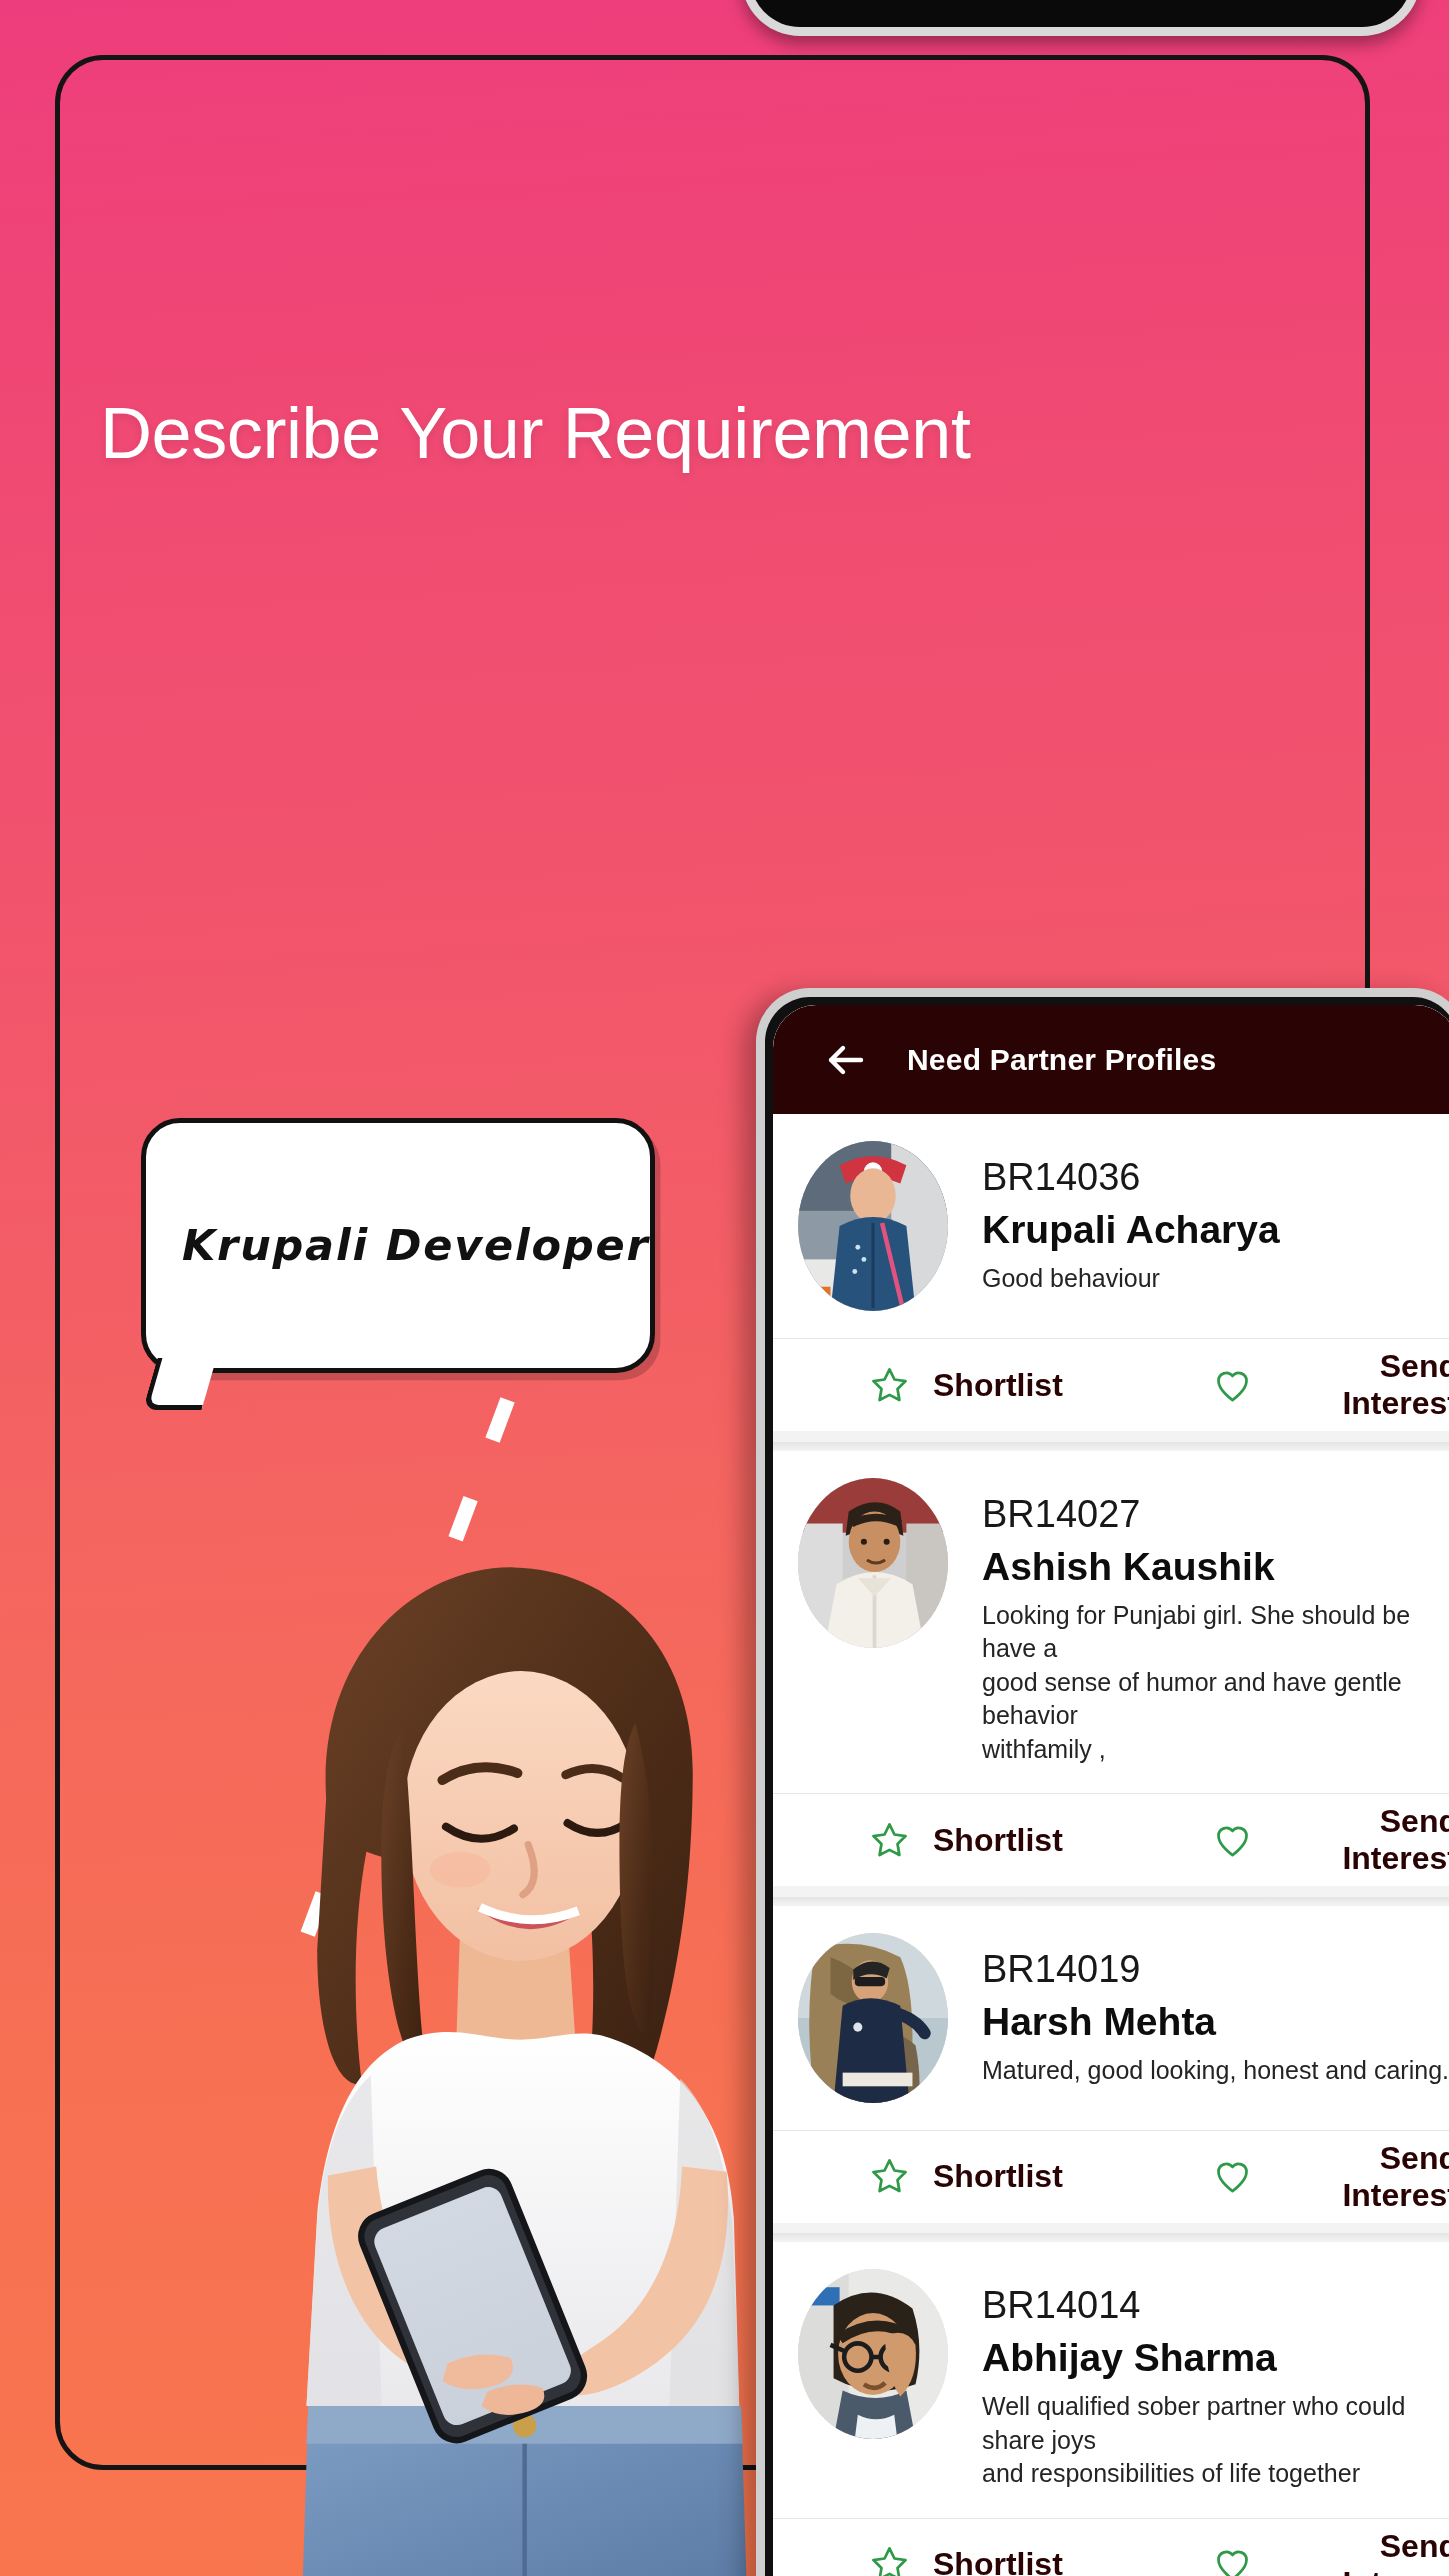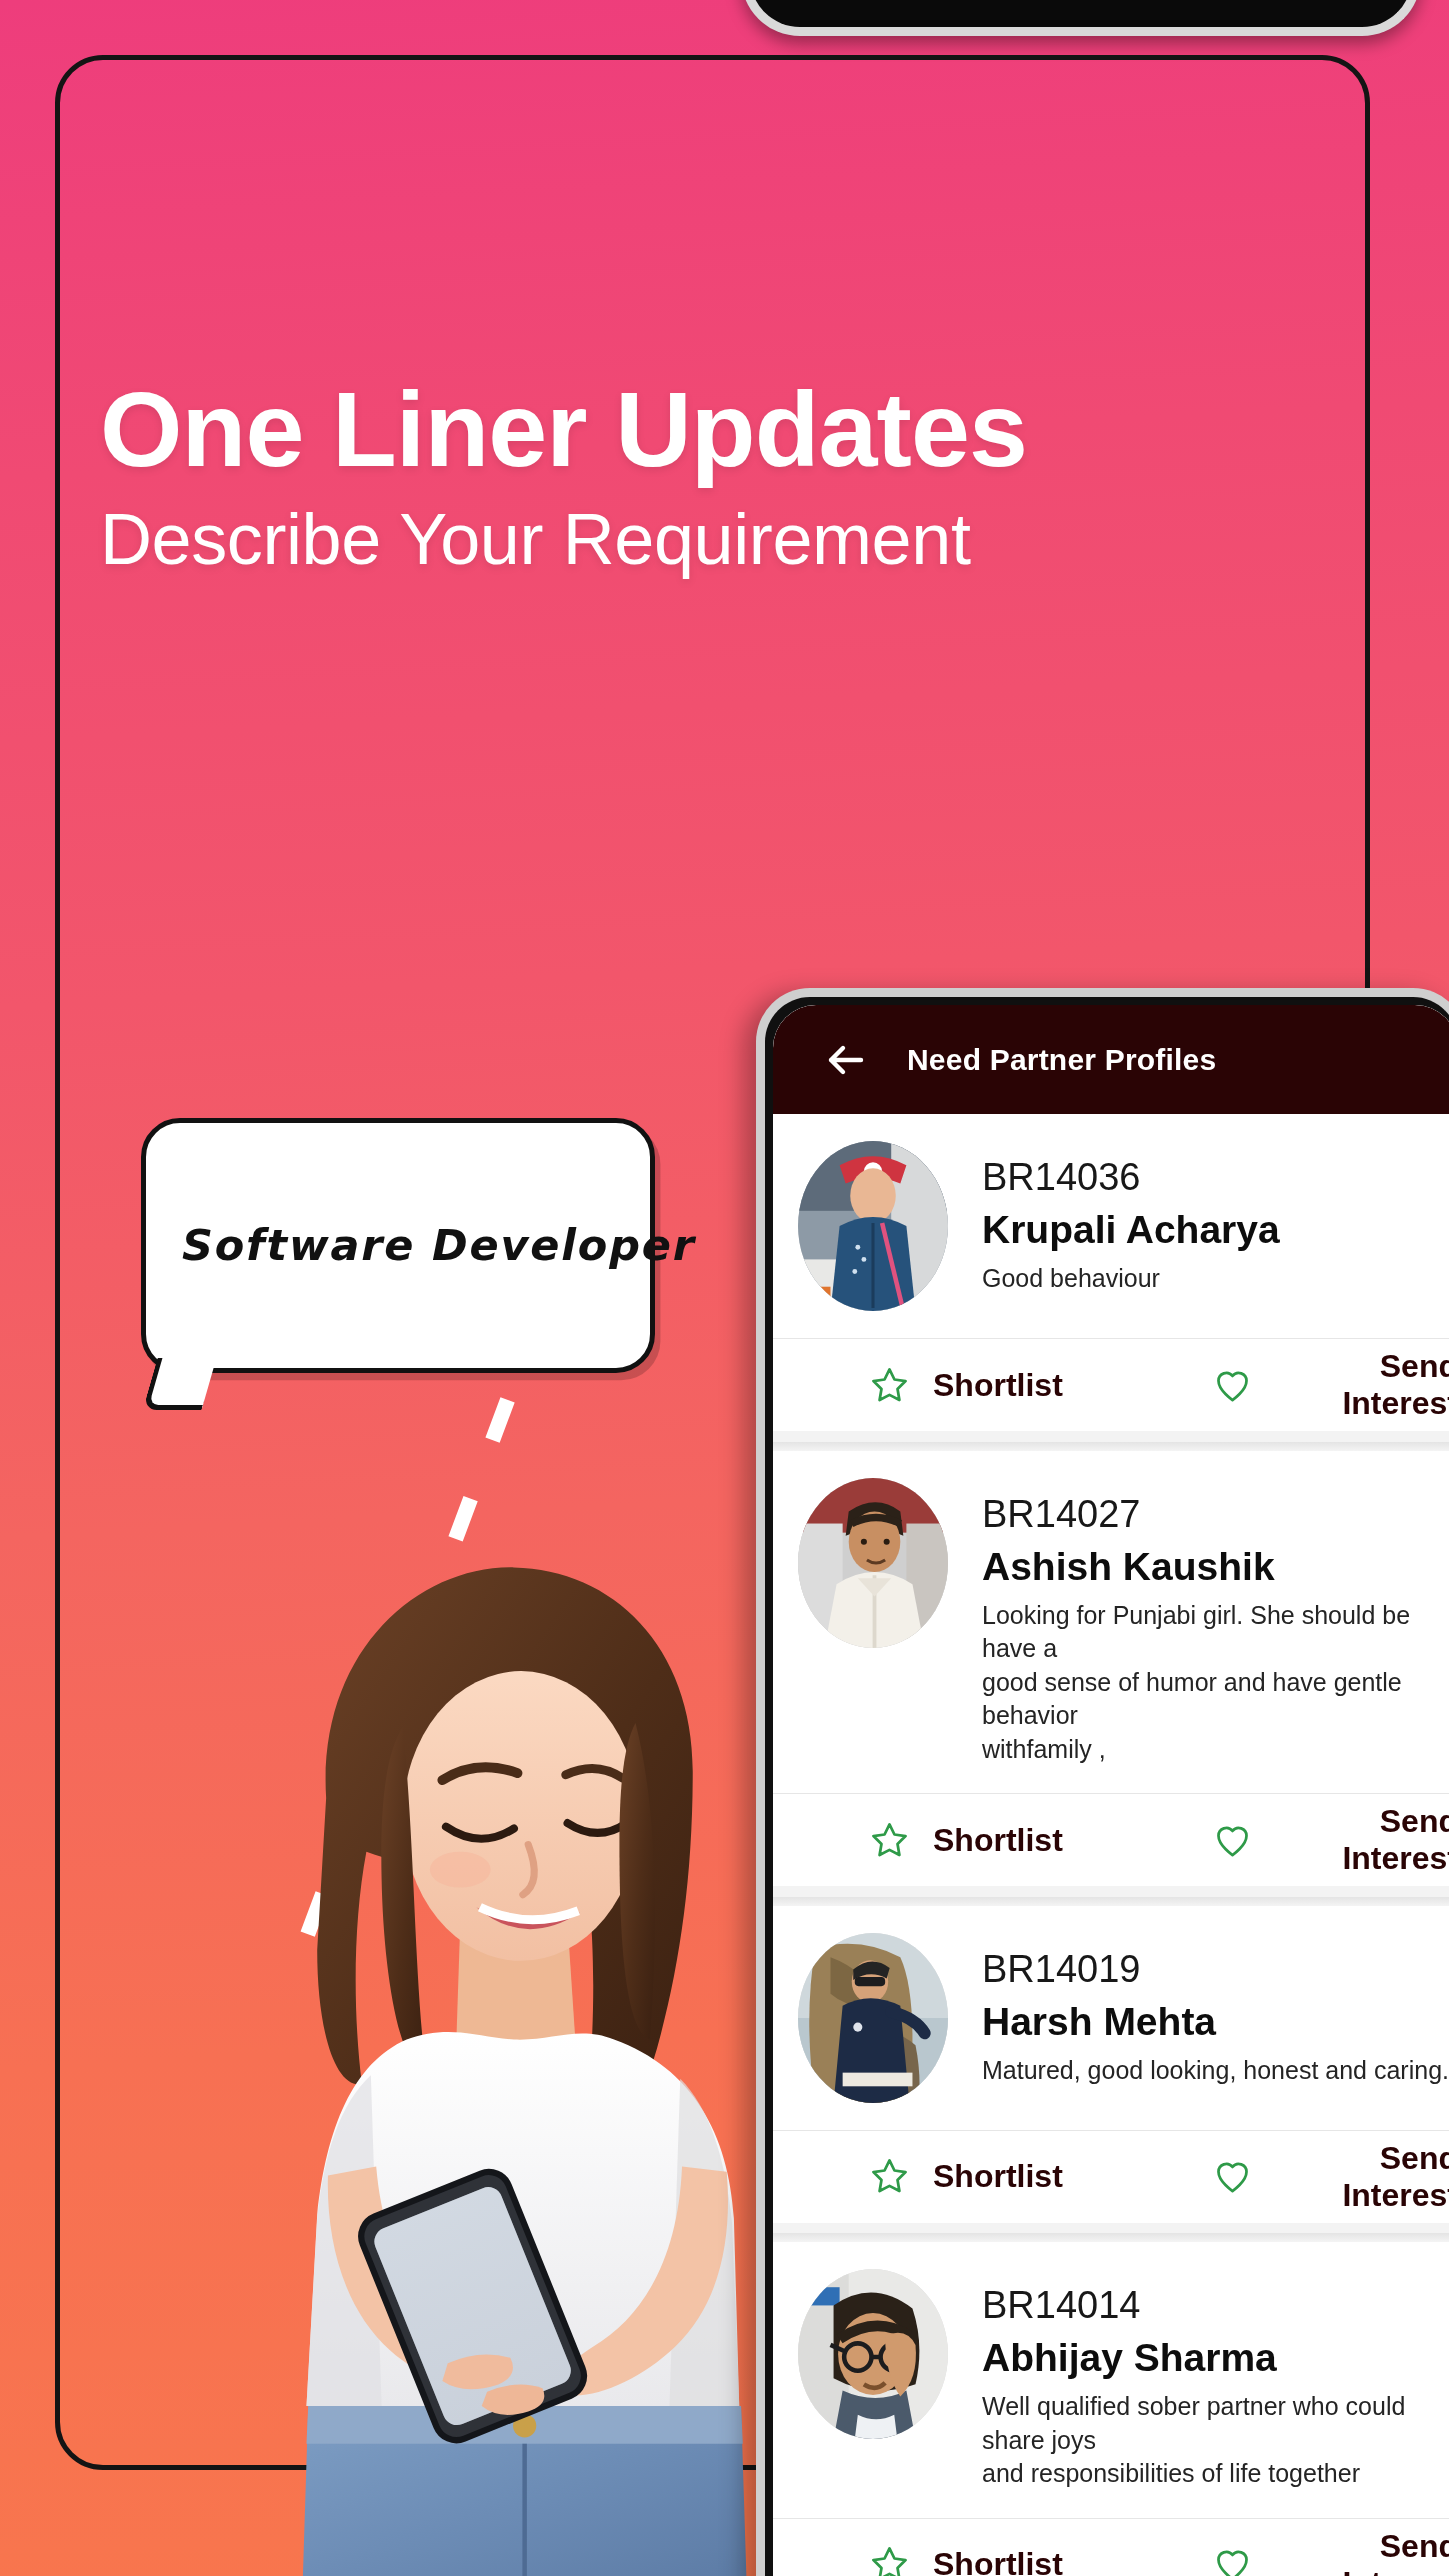--- a/index.html
+++ b/index.html
@@ -180,26 +180,25 @@
 
 <div id="poster"></div>
 
 <div id="top-phone">
   
 </div>
 
 <div id="frame-outline"></div>
 
 <div id="headline">
-  <span class="l1">One Liner Updates</span>
   <span class="l2">Describe Your Requirement</span>
 </div>
 
 <div id="bubble">
-  <span class="bline">Software Developer</span>
+  <span class="bline">Krupali Developer</span>
 </div>
 <div id="bubble-tail"></div>
 
 <svg id="dashes" viewBox="0 0 330 660">
   <line x1="268" y1="20" x2="36" y2="640" stroke="#ffffff" stroke-width="17" stroke-linecap="butt" stroke-dasharray="48 70"></line>
 </svg>
 
 <svg id="woman" viewBox="0 0 690 1200">
   <defs>
     <linearGradient id="hairG" x1="0" y1="0" x2="1" y2="1">

